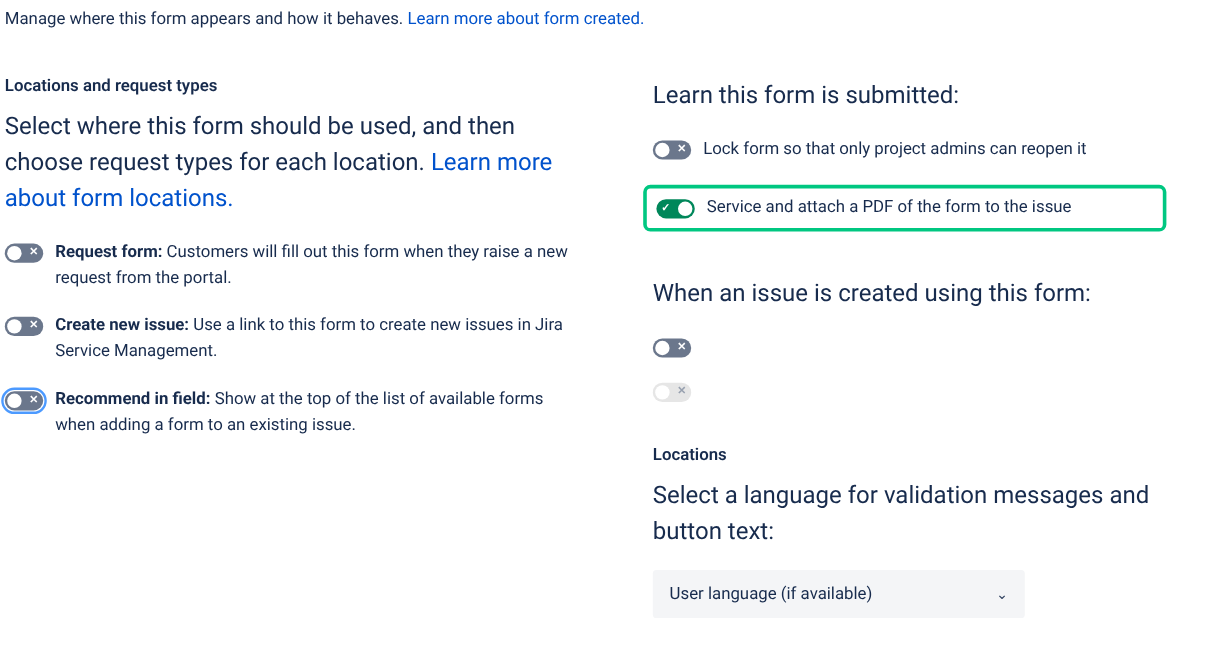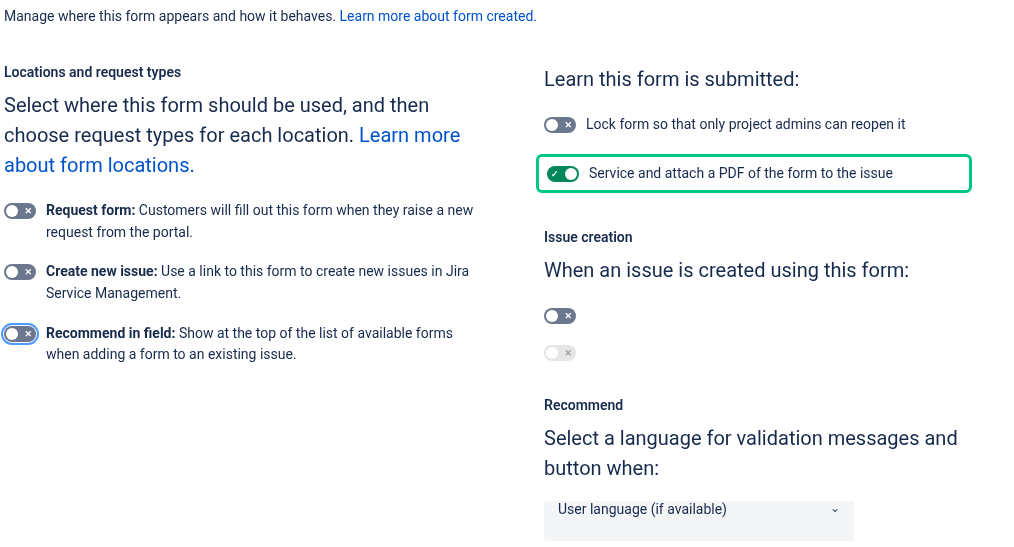--- a/index.html
+++ b/index.html
@@ -119,21 +119,21 @@
     }
     .highlight-box .toggle { margin-top: 0; }
     .section-gap { margin-top: 36px; }
     .language-select {
       margin-top: 18px;
       background: #F4F5F7;
       border: none;
       height: 40px;
       width: 310px;
       display: flex;
-      align-items: flex-start;
+      align-items: center;
       justify-content: space-between;
       padding: 0 14px;
       font-size: 14px;
       color: #172B4D;
       cursor: pointer;
       border-radius: 3px;
     }
     .chevron {
       font-size: 12px;
       color: #344563;
@@ -201,40 +201,39 @@
 
     <div class="highlight-box">
       <div class="toggle toggle-on">
         <span class="toggle-icon check-icon">✓</span>
         <span class="toggle-knob"></span>
       </div>
       <div class="toggle-text">Service and attach a PDF of the form to the issue</div>
     </div>
 
     <div class="section-gap">
-      <h3>Issue creation</h3>
       <p class="subdesc">When an issue is created using this form:</p>
 
       <div class="toggle-row">
         <div class="toggle toggle-off">
           <span class="toggle-knob"></span>
           <span class="toggle-icon cross-icon">✕</span>
         </div>
       </div>
 
       <div class="toggle-row">
         <div class="toggle toggle-off-light">
           <span class="toggle-knob"></span>
           <span class="toggle-icon cross-icon">✕</span>
         </div>
       </div>
     </div>
 
     <div class="section-gap">
-      <h3>Recommend</h3>
-      <p class="subdesc" style="margin-bottom:0">Select a language for validation messages and button when:</p>
+      <h3>Locations</h3>
+      <p class="subdesc" style="margin-bottom:0">Select a language for validation messages and button text:</p>
       <div class="language-select">
         <span>User language (if available)</span>
         <span class="chevron">⌄</span>
       </div>
     </div>
   </div>
 </div>
 
 </body></html>

